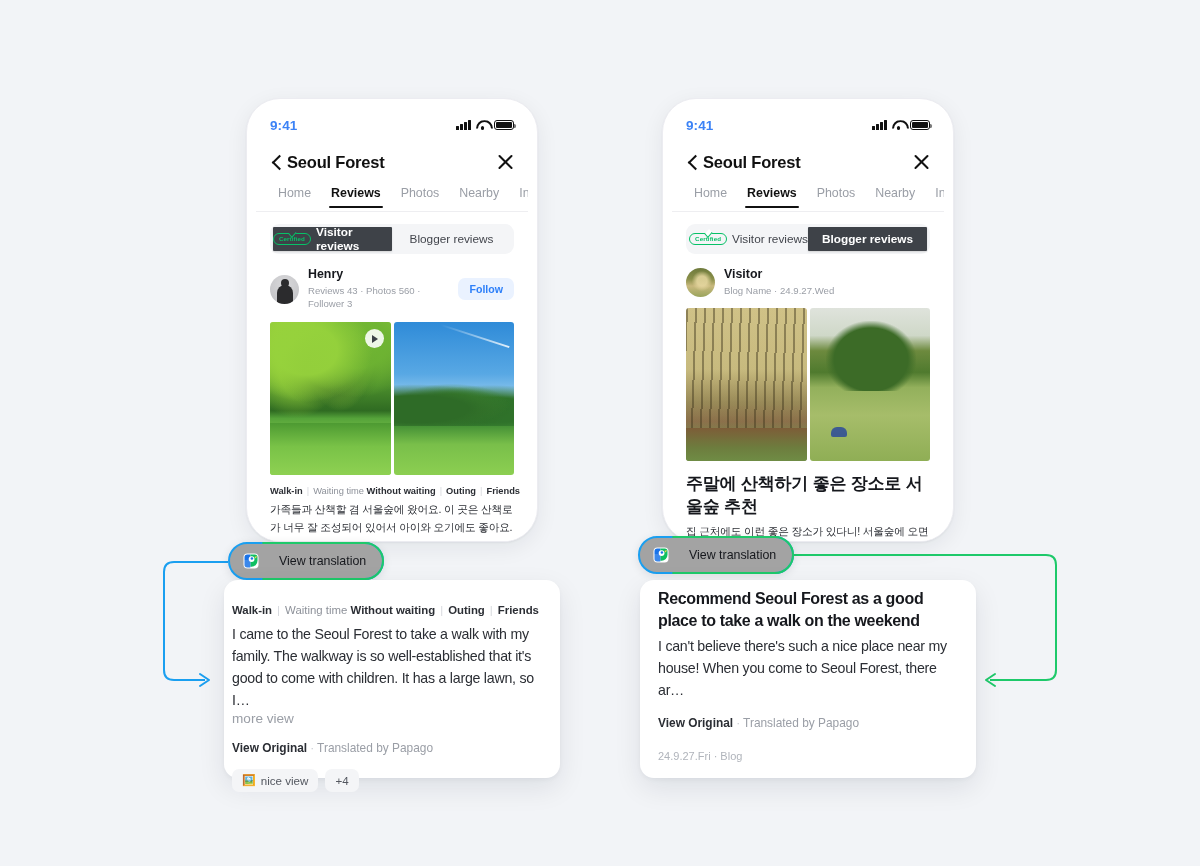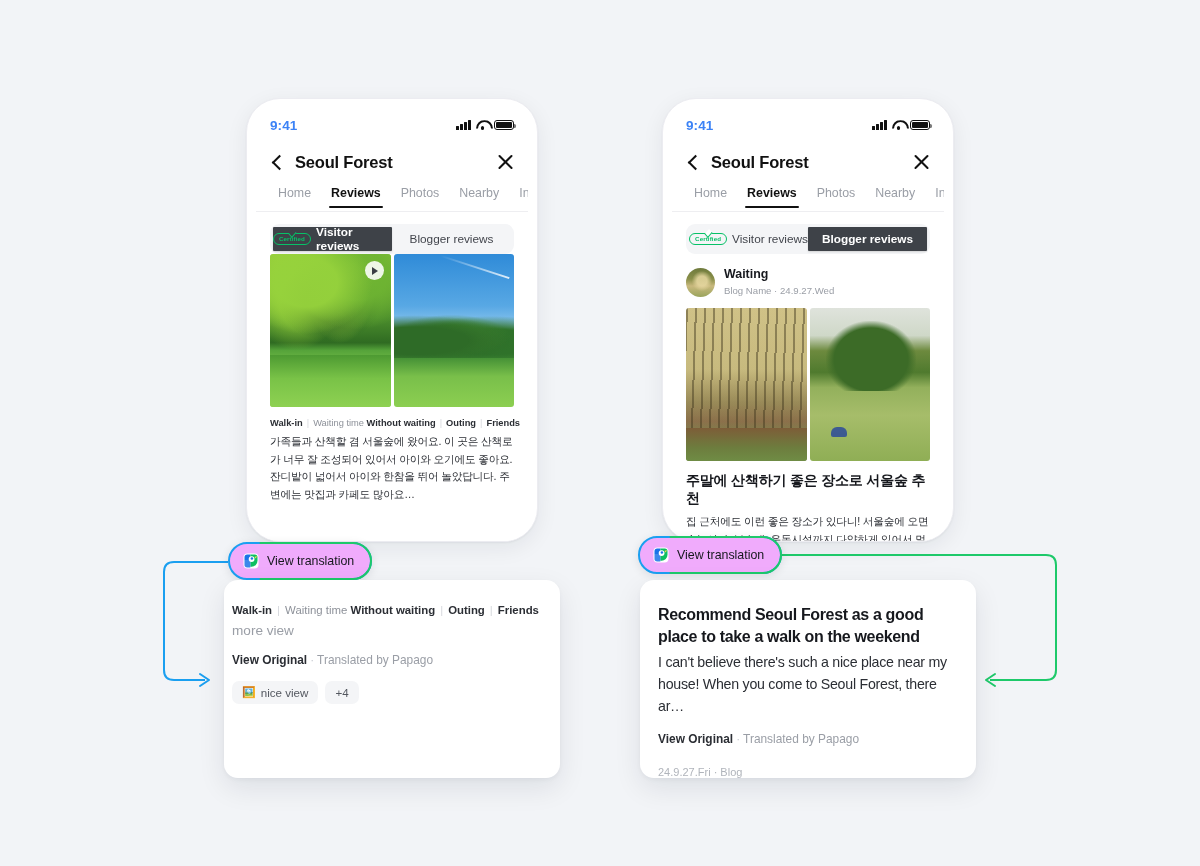--- a/index.html
+++ b/index.html
@@ -59,21 +59,21 @@
   .batt::after{ content:""; position:absolute; right:-3.2px; top:3px; width:2px; height:4.5px; background:#111; border-radius:0 1.5px 1.5px 0; opacity:.55;}
 
   
   .navbar { height: 40px; display:flex; align-items:center; padding: 0 14px; }
   .chev-back { width: 16px; height: 16px; position: relative; flex: 0 0 auto; cursor:pointer;}
   .chev-back::before{
     content:""; position:absolute; left:4px; top:2.5px; width:9px; height:9px;
     border-left:2.1px solid #111; border-bottom:2.1px solid #111;
     transform: rotate(45deg);
   }
-  .nav-title { font-size: 16.5px; font-weight: 700; color:#111; margin-left: 9px; flex:1; letter-spacing:-.2px;}
+  .nav-title { font-size: 16.5px; font-weight: 700; color:#111; margin-left: 1px; flex:1; letter-spacing:-.2px;}
   .x-close { width: 17px; height: 17px; position: relative; cursor:pointer;}
   .x-close::before,.x-close::after{
     content:""; position:absolute; left:-1px; top:7.5px; width:19px; height:2.1px; background:#111; border-radius:2px;
   }
   .x-close::before{ transform: rotate(45deg);} .x-close::after{ transform: rotate(-45deg);}
 
   
   .tabs { display:flex; align-items:center; gap: 0; padding: 0 12px; height: 30px;
           border-bottom: 1px solid #eeeef1; position: relative; }
   .tab { font-size: 12.4px; color:#9a9ea6; padding: 0 10px 7px 10px; position: relative; cursor:pointer; white-space:nowrap;}
@@ -192,47 +192,47 @@
     content:""; width:0;height:0; margin-left:2px;
     border-left:6px solid #3b3f45; border-top:4px solid transparent; border-bottom:4px solid transparent;
   }
 
   
   .rbody { padding: 11px 14px 0; }
   .chips { font-size: 9.3px; color:#8d9199; margin-bottom: 5px; white-space:nowrap; }
   .chips b { color:#2b2e34; font-weight:700; }
   .chips .divider { color:#d6d8dd; margin: 0 4px; }
   .korean { font-size: 10.7px; line-height: 1.65; color:#2b2e34; letter-spacing:-.2px; }
-  .blogtitle { font-size: 14px; font-weight:700; color:#16181d; margin-bottom:5px; letter-spacing:-.2px;}
+  .blogtitle { font-size: 17px; font-weight:700; color:#16181d; margin-bottom:5px; letter-spacing:-.2px;}
 
   
   .vt {
-    position:absolute; display:flex; align-items:center; gap:8px;
-    background:#f0abfc; border-radius: 20px; padding: 9px 16px 9px 13px;
+    position:absolute; display:flex; align-items:center; gap:20px;
+    background:#a3a3a3; border-radius: 20px; padding: 9px 16px 9px 13px;
     box-shadow: 0 2px 10px rgba(16,24,40,.10);
     cursor:pointer; white-space:nowrap;
   }
   .vt-left  { left: 228px; top: 542px; border: 2px solid #1a9ff0; }
   .vt-right { left: 638px; top: 536px; border: 2px solid #1a9ff0; }
   .vt-left::after, .vt-right::after{
     content:""; position:absolute; inset:-2px; border-radius:20px; pointer-events:none;
     border:2px solid #1ec96a;
     clip-path: polygon(22% 0, 100% 0, 100% 100%, 22% 100%);
   }
   .vt .label { font-size:12.4px; color:#16181d; }
   .papago { width:16px; height:16px; position:relative; flex:0 0 auto; }
   .papago svg { display:block; }
 
   
   .tcard {
     position:absolute; background:#fff; border-radius: 14px;
     box-shadow: 0 2px 4px rgba(16,24,40,.04), 0 10px 28px rgba(16,24,40,.09);
   }
   .tcard.left  { left: 224px; top: 580px; width: 336px; height: 198px; padding: 24px 8px 18px; }
-  .tcard.right { left: 640px; top: 580px; width: 336px; height: 198px; padding: 24px 18px 18px; }
+  .tcard.right { left: 640px; top: 580px; width: 336px; height: 198px; padding: 8px 18px 18px; }
   .tc-chips { font-size: 11.4px; color:#8d9199; margin-bottom: 7px; white-space:nowrap;}
   .tc-chips b { color:#2b2e34; font-weight:700; }
   .tc-chips .divider { color:#d6d8dd; margin: 0 5px; }
   .tc-text { font-size: 14.2px; line-height: 1.55; color:#2b2e34; letter-spacing:-.25px;}
   .tc-title { font-size: 16px; font-weight:700; line-height:1.35; color:#16181d; letter-spacing:-.35px; margin-bottom: 4px;}
   .moreview { font-size: 13.6px; color:#9a9ea6; margin-top: 0px; }
   .origline { margin-top: 15px; font-size: 11.9px; color:#9a9ea6; }
   .origline b { color:#2b2e34; font-weight:700; }
   .origline .dot { margin: 0 3px; color:#c9ccd2; }
   .tagrow { display:flex; gap: 7px; margin-top: 14px; }
@@ -285,20 +285,28 @@
       <div class="segwrap">
         <div class="seg active">
           <span class="certified">Certified</span>
           <span>Visitor reviews</span>
         </div>
         <div class="seg">
           <span>Blogger reviews</span>
         </div>
       </div>
 
+      <div class="author">
+        <div class="avatar henry"></div>
+        <div>
+          <div class="a-name">Henry</div>
+          <div class="a-meta">Reviews 43 · Photos 560 · Follower 3</div>
+        </div>
+        <div class="follow">Follow</div>
+      </div>
 
       <div class="photos">
         <div class="ph ph-willow">
           <div class="playbtn"></div>
         </div>
         <div class="ph ph-sky"></div>
       </div>
 
       <div class="rbody">
         <div class="chips">
@@ -347,21 +355,21 @@
           <span>Visitor reviews</span>
         </div>
         <div class="seg active">
           <span>Blogger reviews</span>
         </div>
       </div>
 
       <div class="author">
         <div class="avatar olivia"></div>
         <div>
-          <div class="a-name">Waiting</div>
+          <div class="a-name">Visitor</div>
           <div class="a-meta">Blog Name · 24.9.27.Wed</div>
         </div>
       </div>
 
       <div class="photos">
         <div class="ph ph-birch"></div>
         <div class="ph ph-tree"></div>
       </div>
 
       <div class="rbody">
@@ -408,20 +416,21 @@
         <path d="M11.3 4.1l2.6-1.1-1.0 2.5z" fill="#ffd24d"></path>
       </svg>
     </span>
     <span class="label">View translation</span>
   </div>
 
   <div class="tcard left">
     <div class="tc-chips">
       <b>Walk-in</b><span class="divider">|</span><span>Waiting time</span> <b>Without waiting</b><span class="divider">|</span><b>Outing</b><span class="divider">|</span><b>Friends</b>
     </div>
+    <div class="tc-text">I came to the Seoul Forest to take a walk with my family. The walkway is so well-established that it's good to come with children. It has a large lawn, so I…</div>
     <div class="moreview">more view</div>
     <div class="origline">
       <b>View Original</b><span class="dot">·</span><span>Translated by Papago</span>
     </div>
     <div class="tagrow">
       <span class="tag">
         <span class="emoji">🖼️</span>
         <span>nice view</span>
       </span>
       <span class="tag">+4</span>

